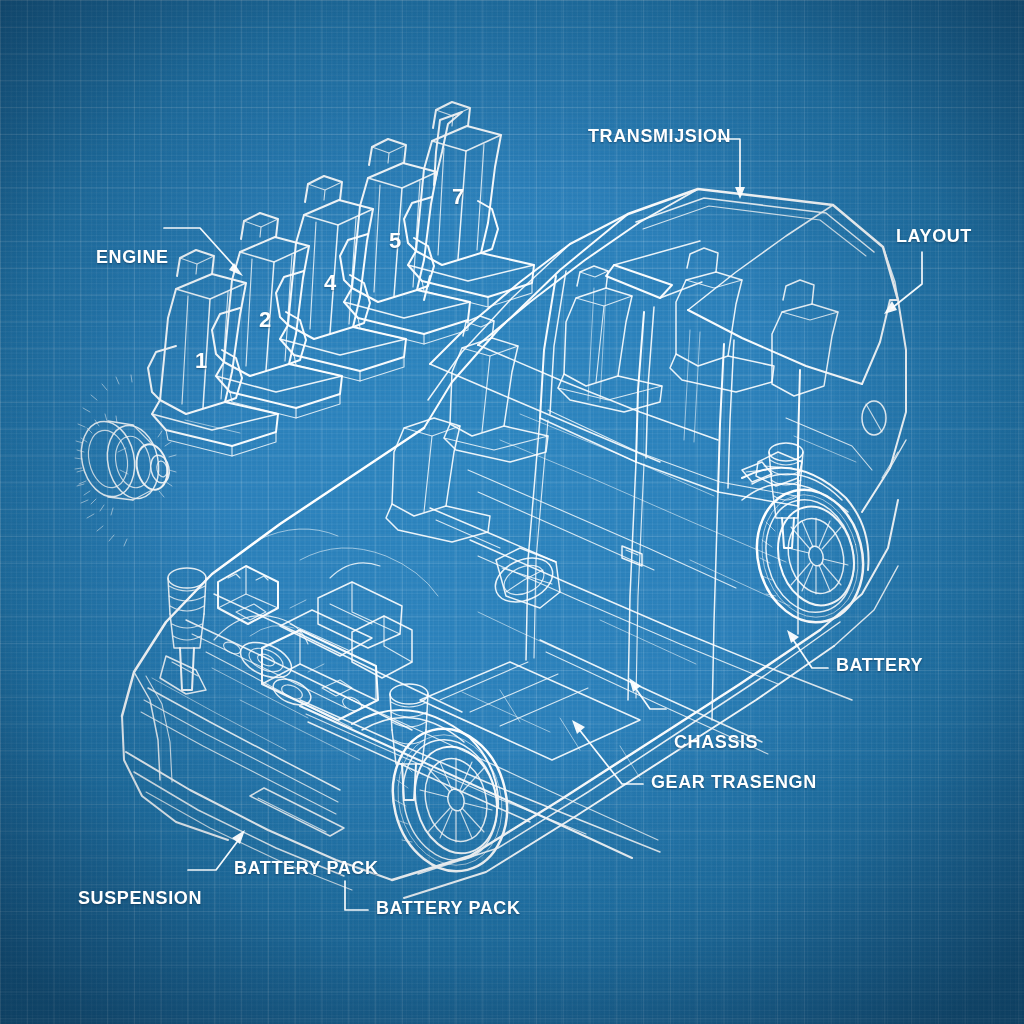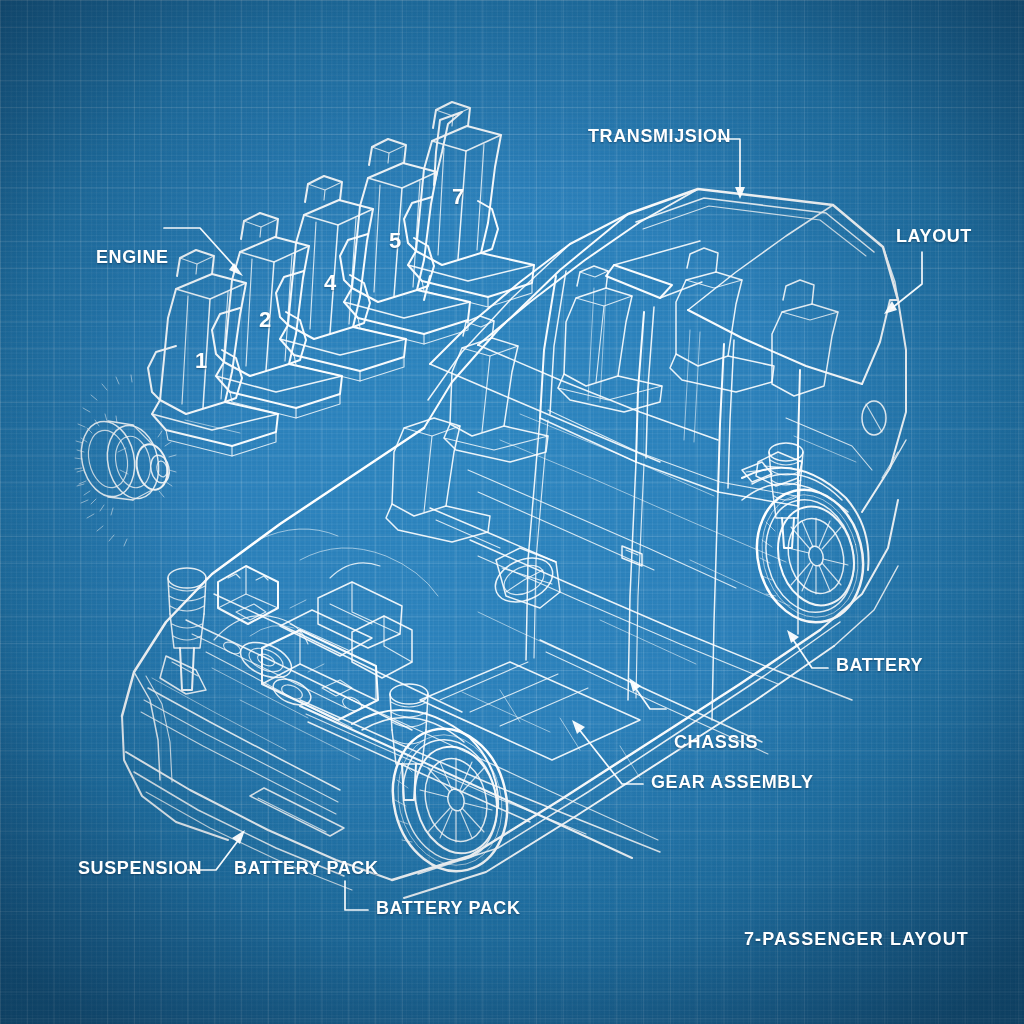--- a/index.html
+++ b/index.html
@@ -571,41 +571,40 @@
 
   <div class="callout" style="left:674px;top:732px;">
     <div class="txt">CHASSIS</div>
   </div>
   <svg class="leader" style="left:0;top:0;width:1024px;height:1024px;">
     <path d="M666 709 L650 709 L634 686"></path>
     <polygon points="629,678 641,686 633,692"></polygon>
   </svg>
 
   <div class="callout" style="left:651px;top:772px;">
-    <div class="txt">GEAR ASSEMBLY</div>
+    <div class="txt">GEAR TRASENGN</div>
   </div>
   <svg class="leader" style="left:0;top:0;width:1024px;height:1024px;">
     <path d="M643 784 L622 784 L578 728"></path>
     <polygon points="572,720 585,727 577,734"></polygon>
   </svg>
 
-  <div class="callout" style="left:78px;top:858px;">
+  <div class="callout" style="left:78px;top:888px;">
     <div class="txt">SUSPENSION</div>
   </div>
   <svg class="leader" style="left:0;top:0;width:1024px;height:1024px;">
     <path d="M188 870 L216 870 L240 838"></path>
     <polygon points="245,830 240,844 232,838"></polygon>
   </svg>
 
   <div class="callout" style="left:234px;top:858px;">
     <div class="txt">BATTERY PACK</div>
   </div>
 
   <div class="callout" style="left:376px;top:898px;">
     <div class="txt">BATTERY PACK</div>
   </div>
   <svg class="leader" style="left:0;top:0;width:1024px;height:1024px;">
     <path d="M368 910 L345 910 L345 881"></path>
   </svg>
 
-  <div class="caption" style="left:744px;top:929px;">7-PASSENGER LAYOUT</div>
 
 </div>
 
 </body></html>

